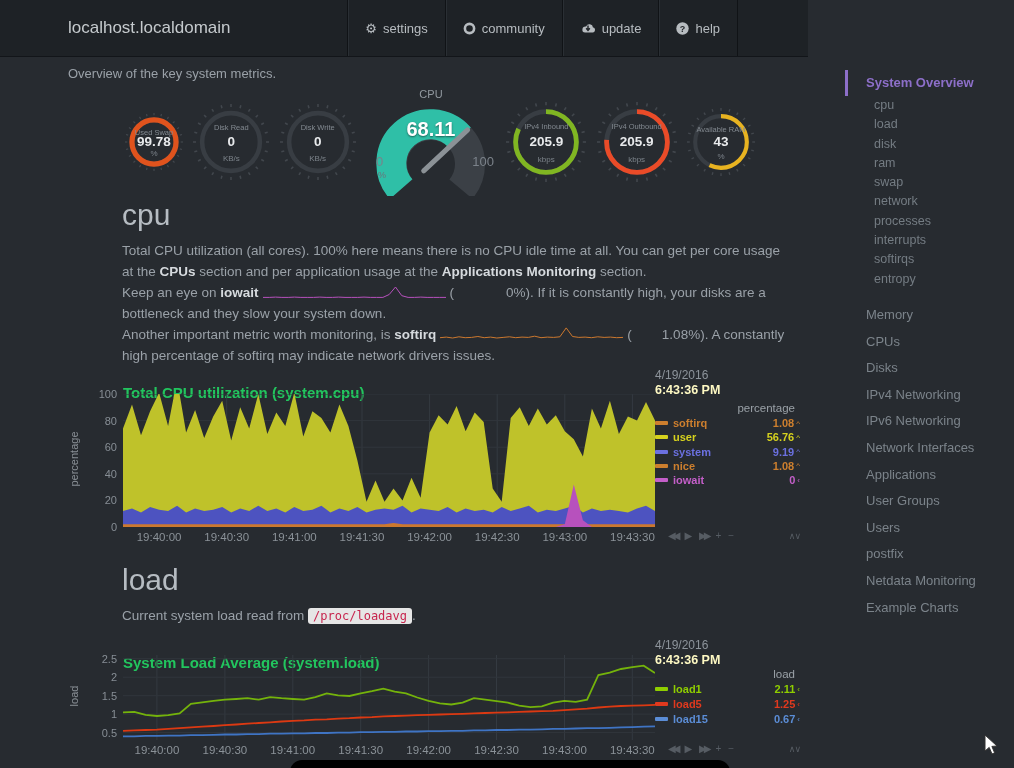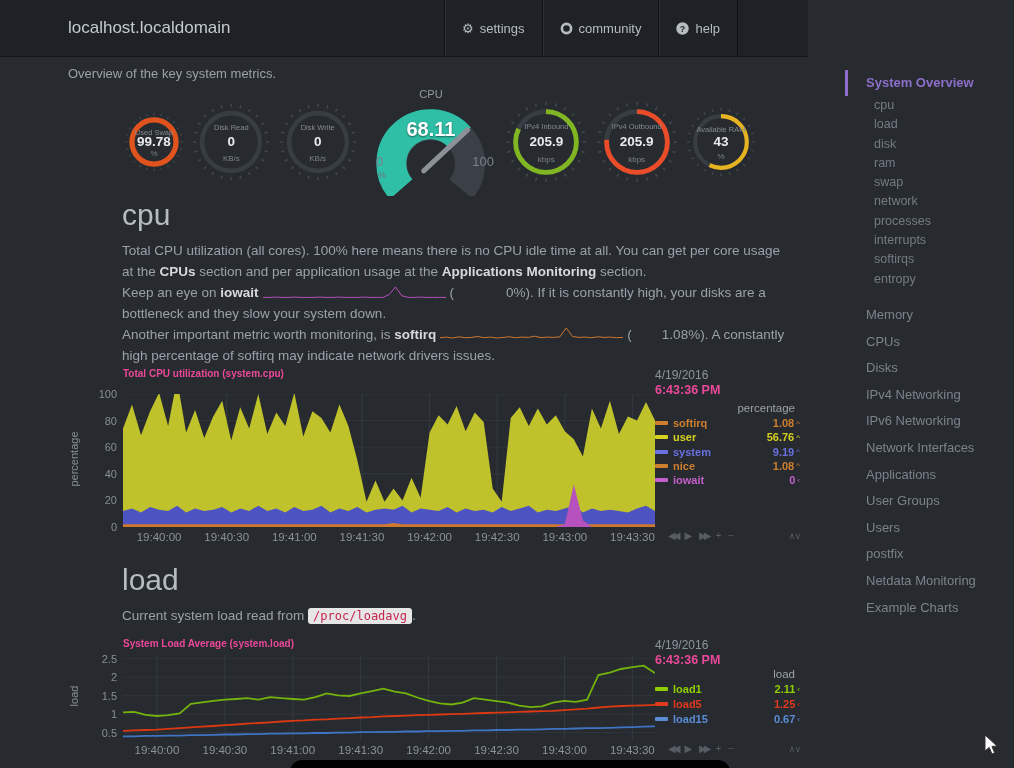--- a/index.html
+++ b/index.html
@@ -47,23 +47,23 @@
   #load-section{top:563px;}
   h1{margin:0 0 8px 0;font-size:30px;font-weight:400;color:#b6bcc2;}
   .para{margin:0;font-size:13.5px;line-height:21px;color:#9aa1a8;}
   .para b{color:#d6dade;}
   .code-chip{font-family:"DejaVu Sans Mono",monospace;font-size:12px;color:#c7254e;
     background:#e6e6e6;padding:1px 5px;border-radius:3px;}
   .spark{vertical-align:-2px;margin:0 3px;}
 
   
   .chart{position:absolute;left:70px;width:730px;}
-  .c-title{position:absolute;left:53px;top:0;font-size:10px;font-weight:bold;color:#ec4899;}
+  .c-title{position:absolute;left:53px;top:16px;font-size:15px;font-weight:bold;color:#22c55e;}
   .c-date{position:absolute;left:585px;top:0;font-size:12px;color:#8d949b;}
-  .c-time{position:absolute;left:585px;top:15px;font-size:12.5px;font-weight:bold;color:#ec4899;}
+  .c-time{position:absolute;left:585px;top:15px;font-size:12.5px;font-weight:bold;color:#fef9c3;}
   .c-units{position:absolute;left:585px;width:140px;text-align:right;font-size:11.5px;color:#9aa1a7;}
   .lrow{position:absolute;left:585px;width:145px;display:flex;align-items:center;cursor:pointer;}
   .lswatch{width:13px;height:4px;border-radius:1px;margin-right:5px;flex:0 0 auto;}
   .lname{font-size:11px;font-weight:bold;}
   .lval{margin-left:auto;font-size:11px;font-weight:bold;}
   .ldir{font-size:8px;margin-left:2px;}
   .ylab{position:absolute;width:34px;text-align:right;font-size:11px;color:#878e95;}
   .xlab{position:absolute;width:64px;text-align:center;font-size:11.5px;color:#8b9298;}
   .c-ylab{position:absolute;left:-46px;width:100px;text-align:center;font-size:11px;
     color:#8a9096;transform:rotate(-90deg);}
@@ -89,20 +89,29 @@
           <span class="nicon">⚙</span>
           <span>settings</span>
         </div>
         <div class="nav-item">
           <span class="nicon">
             <svg width="13" height="13" viewBox="0 0 13 13">
               <circle cx="6.5" cy="6.5" r="4.6" fill="none" stroke="#b7bcc0" stroke-width="2.6"></circle>
             </svg>
           </span>
           <span>community</span>
+        </div>
+        <div class="nav-item">
+          <span class="nicon">
+            <svg width="16" height="13" viewBox="0 0 16 13">
+              <path d="M13 5.6a3.6 3.6 0 0 0-6.9-1.1A3 3 0 0 0 2.4 7.4 2.7 2.7 0 0 0 5.1 10.4h7a2.4 2.4 0 0 0 .9-4.8z" fill="#b7bcc0"></path>
+              <path d="M8 3.6 v3.4 M6.2 6.2 L8 8.4 L9.8 6.2" stroke="#1e2226" stroke-width="1.4" fill="none"></path>
+            </svg>
+          </span>
+          <span>update</span>
         </div>
         <div class="nav-item">
           <span class="nicon">
             <svg width="13" height="13" viewBox="0 0 13 13">
               <circle cx="6.5" cy="6.5" r="6.2" fill="#b7bcc0"></circle>
               <text x="6.5" y="9.6" text-anchor="middle" font-size="9" font-weight="bold" fill="#1e2226">?</text>
             </svg>
           </span>
           <span>help</span>
         </div>

